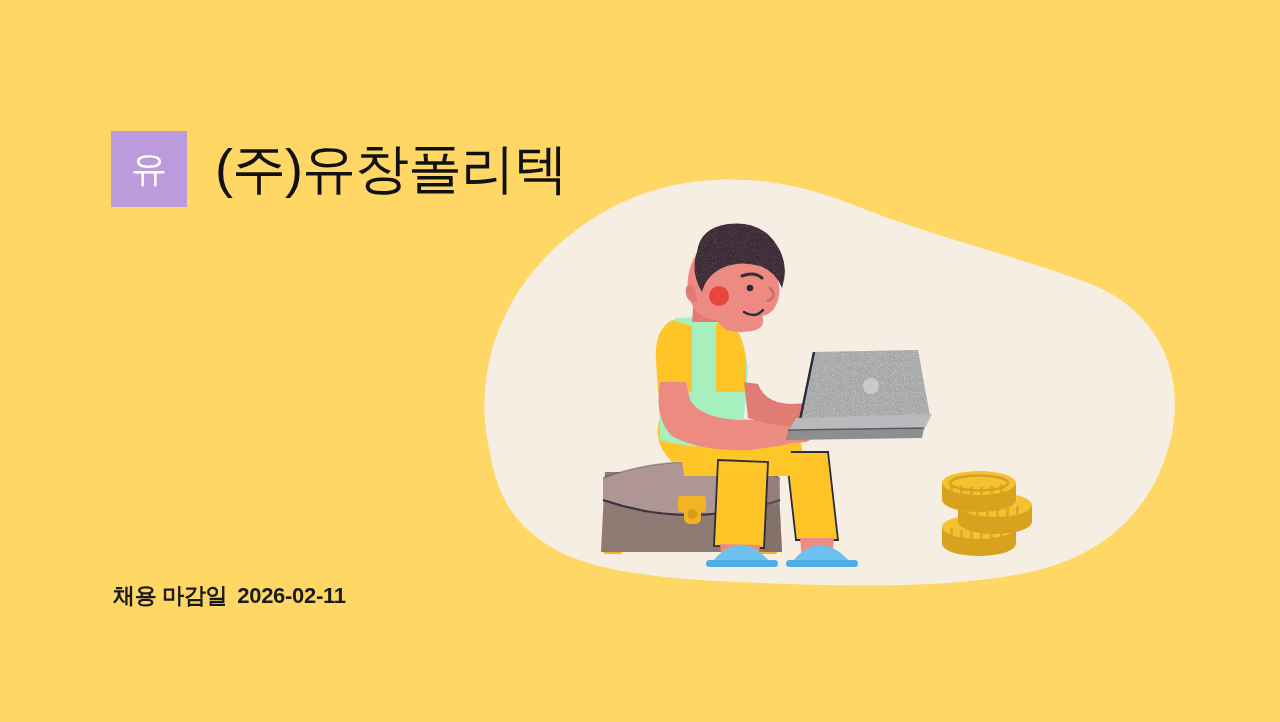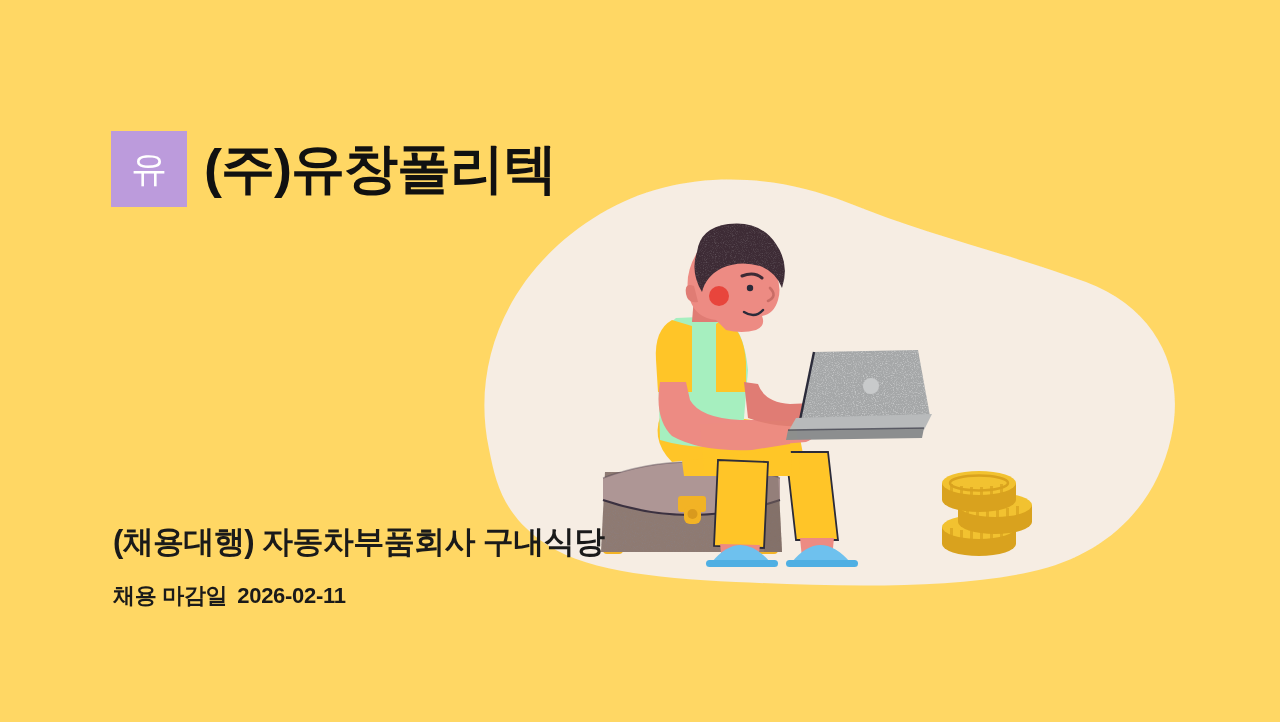--- a/index.html
+++ b/index.html
@@ -52,25 +52,25 @@
     flex: none;
   }
   .logo-badge-glyph {
     color: #FFFFFF;
     font-size: 36px;
     line-height: 1;
     font-weight: 400;
     letter-spacing: 0;
   }
   .company-title {
-    margin-left: 17px;
+    margin-left: 28px;
     color: #111111;
     font-size: 54px;
     line-height: 1.02;
-    font-weight: 700;
+    font-weight: 400;
     letter-spacing: -1px;
     white-space: nowrap;
   }
   
   .job-title {
     position: absolute;
     left: 113px;
     top: 524px;
     color: #1A1A1A;
     font-size: 31px;
@@ -332,20 +332,19 @@
 
   <div id="text-layer">
 
     <div class="header-row">
       <div class="logo-badge">
         <span class="logo-badge-glyph">유</span>
       </div>
       <div class="company-title">(주)유창폴리텍</div>
     </div>
 
-    <div class="job-title">(채용대행) 자동차부품회사 구내식당</div>
 
     <div class="deadline">
       <span>채용 마감일</span><span class="deadline-gap"></span><span>2026-02-11</span>
     </div>
 
   </div>
 </div>
 
 </body></html>

